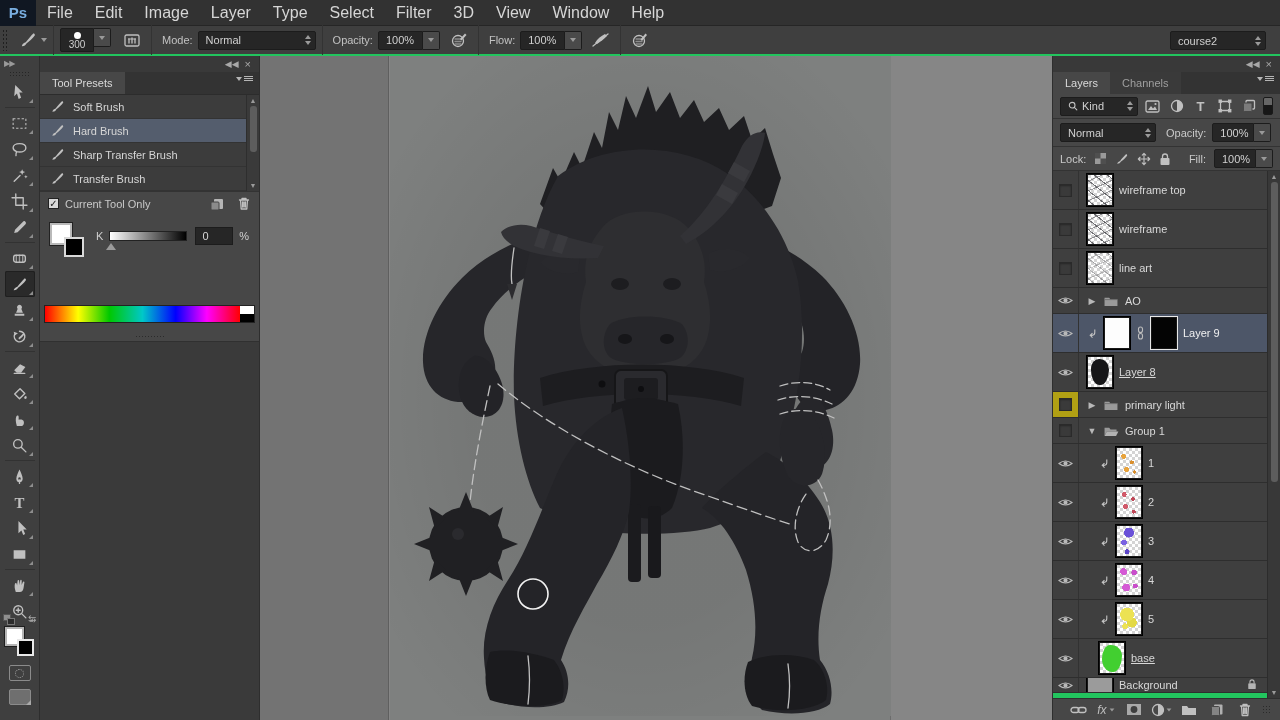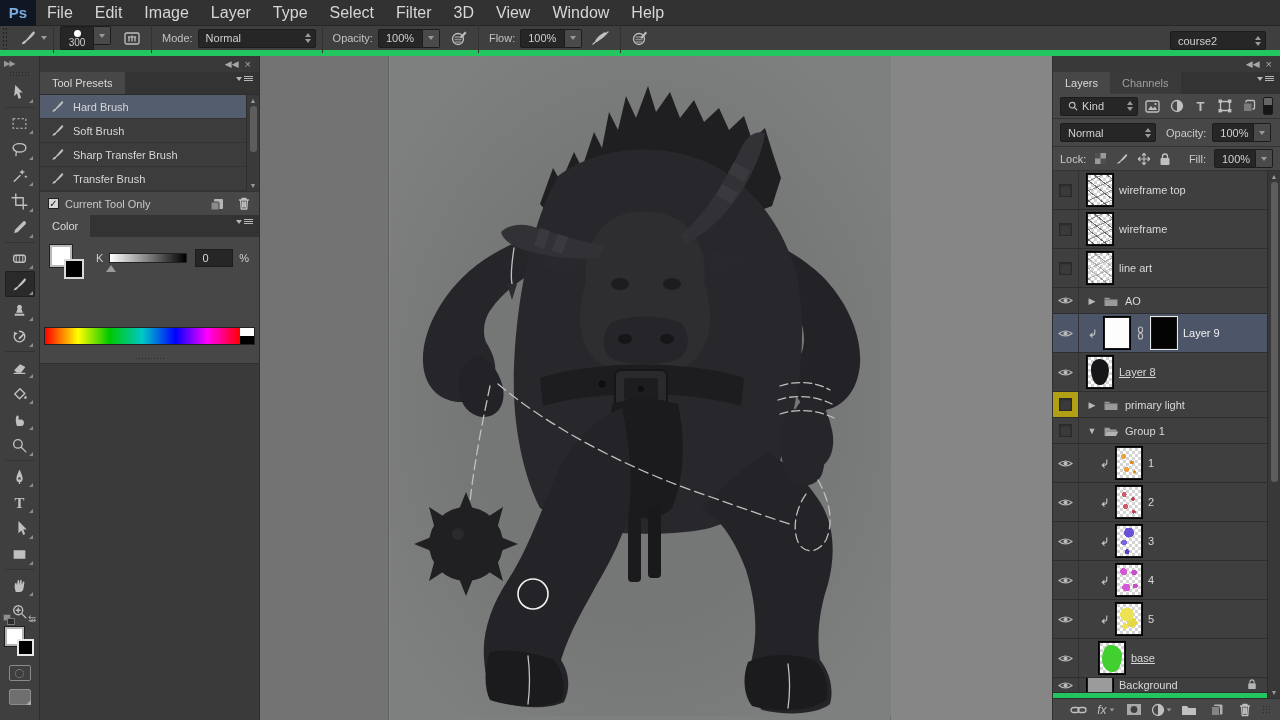--- a/index.html
+++ b/index.html
@@ -8,21 +8,21 @@
     -webkit-font-smoothing:antialiased; }
   .app { position:relative; width:1280px; height:720px; background:#3f3f3f; display:flex; flex-direction:column; }
 
   
   .menubar { height:26px; background:#323232; display:flex; align-items:center; border-bottom:1px solid #262626; flex:0 0 26px; }
   .ps-logo { width:36px; height:26px; background:#101722; color:#79aee0; font-weight:bold; font-size:15px;
     display:flex; align-items:center; justify-content:center; letter-spacing:0; }
   .menu-item { padding:0 11px; height:26px; display:flex; align-items:center; font-size:16px; color:#d6d6d6; cursor:default; }
 
   
-  .optionsbar { height:30px; background:#3f3f3f; border-bottom:6px solid #22c55e; display:flex; align-items:center; flex:0 0 30px; position:relative; }
+  .optionsbar { height:30px; background:#3f3f3f; border-bottom:2px solid #22c55e; display:flex; align-items:center; flex:0 0 30px; position:relative; }
   .grip-v { width:7px; height:22px; margin:0 4px 0 2px;
     background-image:radial-gradient(circle 1px, #1f1f1f 60%, transparent 61%); background-size:3px 4px; }
   .opt-group { display:flex; align-items:center; height:30px; padding:0 6px; border-right:1px solid #333; }
   .opt-group.noborder { border-right:none; }
   .opt-label { margin:0 5px 0 4px; color:#c2c2c2; }
   .combo { background:#262626; border:1px solid #1c1c1c; border-radius:2px; height:19px; display:flex; align-items:center;
     color:#d0d0d0; padding:0 4px 0 7px; position:relative; }
   .combo .updown { margin-left:auto; padding-left:10px; display:flex; flex-direction:column; gap:2px; align-items:center; }
   .tri-up { width:0; height:0; border-left:3px solid transparent; border-right:3px solid transparent; border-bottom:4px solid #9a9a9a; }
   .tri-dn { width:0; height:0; border-left:3px solid transparent; border-right:3px solid transparent; border-top:4px solid #9a9a9a; }
@@ -431,31 +431,31 @@
         <div class="panel-menu">
             <span class="pm-tri"></span>
             <span class="pm-lines">
               <i></i>
               <i></i>
               <i></i>
             </span>
           </div>
       </div>
       <div class="preset-list" id="preset-list">
+          <div class="preset-row">
+            <svg width="15" height="15" viewBox="0 0 16 16">
+              <path class="fl" d="M2.5 13.5 C3 11.5 4.5 10.6 6 10.1 C8 7.5 11 3.6 13 2 C14 2.8 14.3 3.2 14 4 C12.5 6.2 9 9.6 6.6 11.1 C6 12.6 4.6 13.6 2.5 13.5 Z"></path>
+            </svg>
+            <span>Soft Brush</span>
+          </div>
           <div class="preset-row selected">
             <svg width="15" height="15" viewBox="0 0 16 16">
               <path class="fl" d="M2.5 13.5 C3 11.5 4.5 10.6 6 10.1 C8 7.5 11 3.6 13 2 C14 2.8 14.3 3.2 14 4 C12.5 6.2 9 9.6 6.6 11.1 C6 12.6 4.6 13.6 2.5 13.5 Z"></path>
             </svg>
             <span>Hard Brush</span>
-          </div>
-          <div class="preset-row">
-            <svg width="15" height="15" viewBox="0 0 16 16">
-              <path class="fl" d="M2.5 13.5 C3 11.5 4.5 10.6 6 10.1 C8 7.5 11 3.6 13 2 C14 2.8 14.3 3.2 14 4 C12.5 6.2 9 9.6 6.6 11.1 C6 12.6 4.6 13.6 2.5 13.5 Z"></path>
-            </svg>
-            <span>Soft Brush</span>
           </div>
           <div class="preset-row">
             <svg width="15" height="15" viewBox="0 0 16 16">
               <path class="fl" d="M2.5 13.5 C3 11.5 4.5 10.6 6 10.1 C8 7.5 11 3.6 13 2 C14 2.8 14.3 3.2 14 4 C12.5 6.2 9 9.6 6.6 11.1 C6 12.6 4.6 13.6 2.5 13.5 Z"></path>
             </svg>
             <span>Sharp Transfer Brush</span>
           </div>
           <div class="preset-row">
             <svg width="15" height="15" viewBox="0 0 16 16">
               <path class="fl" d="M2.5 13.5 C3 11.5 4.5 10.6 6 10.1 C8 7.5 11 3.6 13 2 C14 2.8 14.3 3.2 14 4 C12.5 6.2 9 9.6 6.6 11.1 C6 12.6 4.6 13.6 2.5 13.5 Z"></path>
@@ -473,31 +473,20 @@
         <span>Current Tool Only</span>
         <div class="footer-icons">
           <svg width="16" height="14" viewBox="0 0 16 14">
               <rect x="5" y="2" width="9" height="10" rx="1" fill="#b5b5b5"></rect>
               <rect x="2" y="5" width="8" height="8" rx="1" fill="#8b8b8b" stroke="#474747"></rect>
             </svg>
           <svg width="14" height="15" viewBox="0 0 14 15">
               <path class="ln" d="M2.5 4 h9 M5 4 V2.5 h4 V4 M3.5 4 l.7 9 h5.6 l.7-9 M5.6 6 v5 M7 6 v5 M8.4 6 v5"></path>
             </svg>
         </div>
-      </div>
-      <div class="panel-tabs">
-        <div class="panel-tab">Color</div>
-        <div class="panel-menu">
-            <span class="pm-tri"></span>
-            <span class="pm-lines">
-              <i></i>
-              <i></i>
-              <i></i>
-            </span>
-          </div>
       </div>
       <div class="color-body">
         <div class="color-swatches">
           <div class="fg"></div>
           <div class="bg"></div>
         </div>
         <div class="k-row">
           <span class="k-label">K</span>
           <div class="k-slider">
               <div class="k-thumb"></div>

